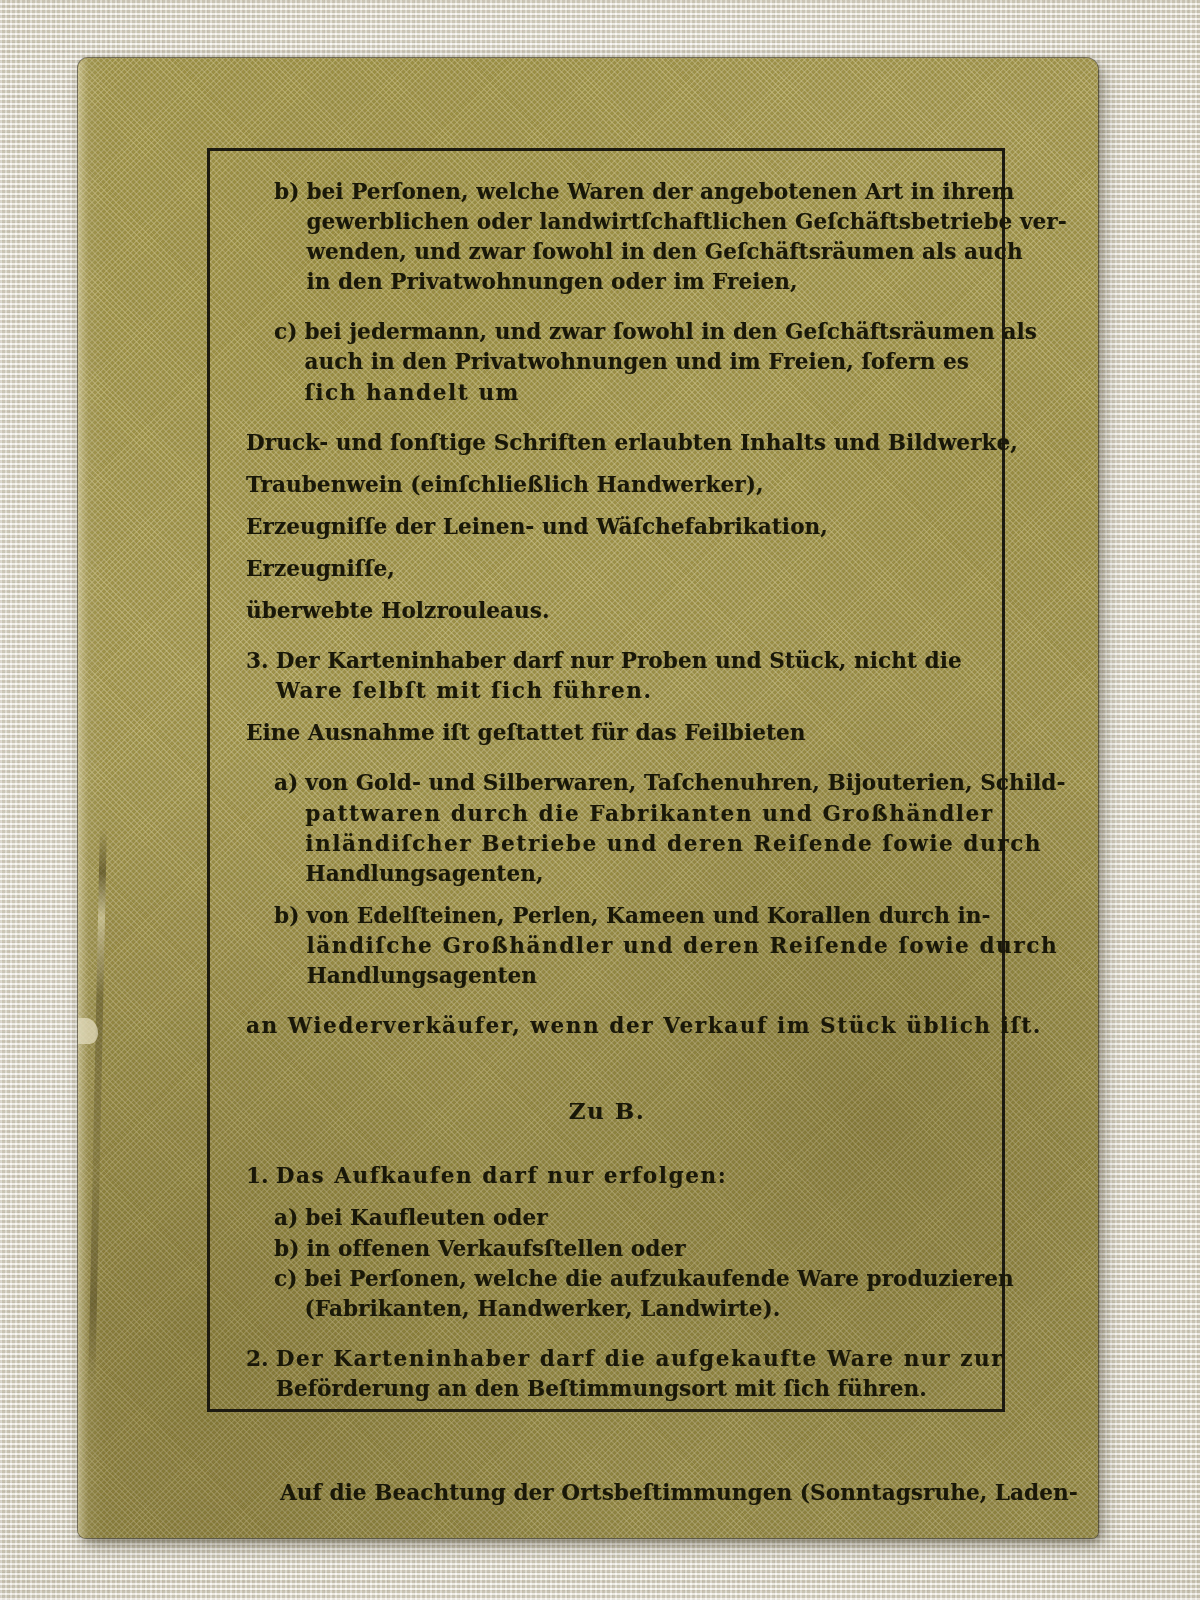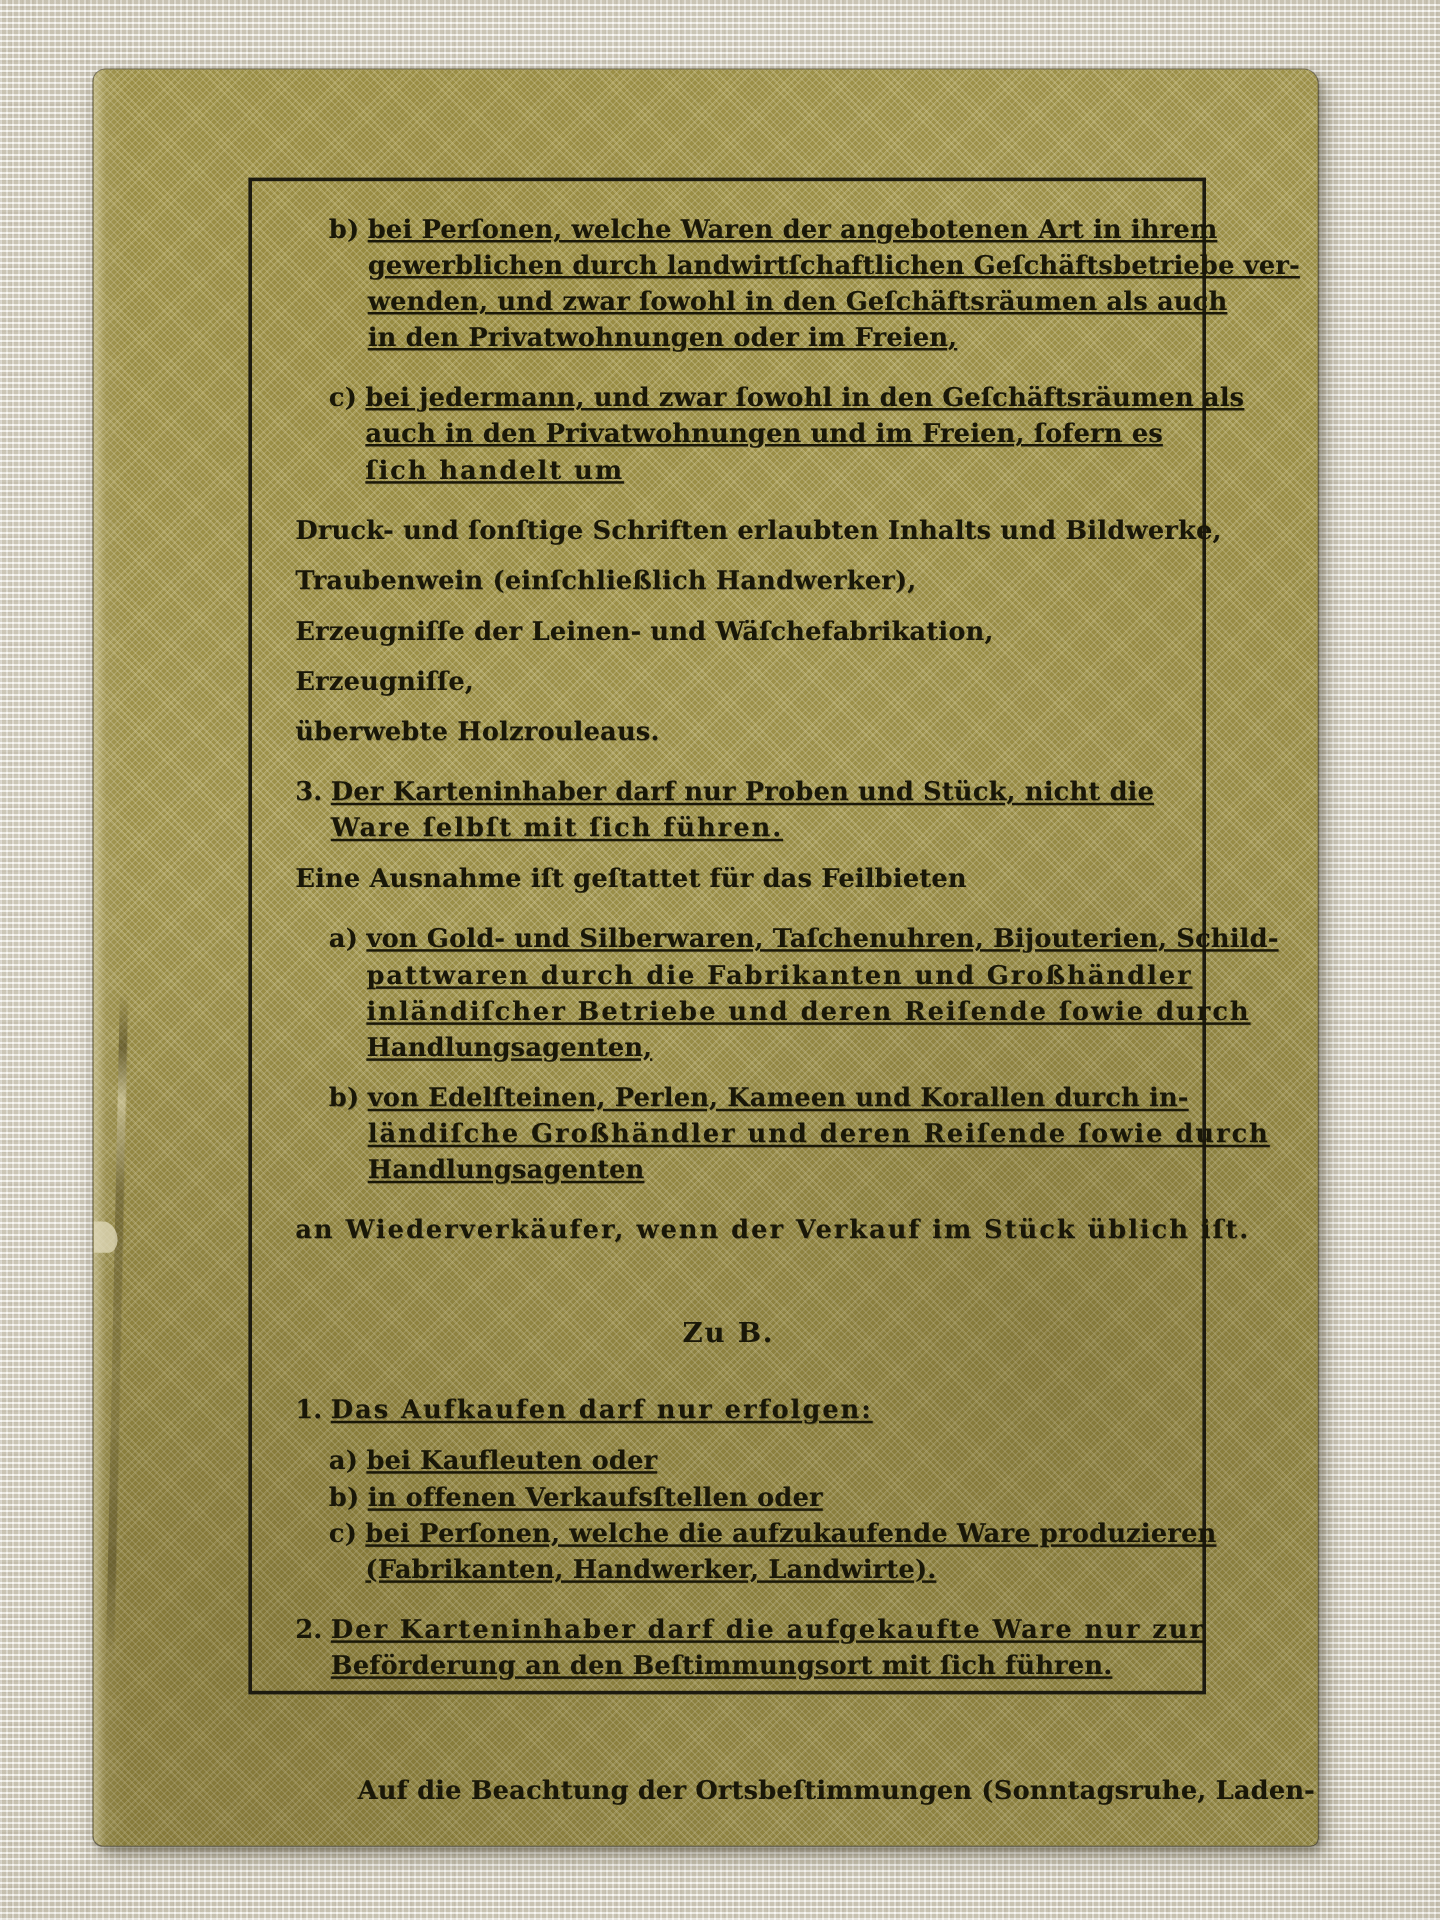--- a/index.html
+++ b/index.html
@@ -170,39 +170,39 @@
   
   .item {
     display: flex;
     align-items: flex-start;
   }
   .marker {
     flex: 0 0 auto;
     white-space: nowrap;
     padding-right: 7px;
   }
-  .body { flex: 1 1 auto; text-decoration: underline; }
+  .body { flex: 1 1 auto; }
 
   
   .lvl-a { padding-left: 28px; }   
   .lvl-num { padding-left: 0px; }
   .lvl-plain2 { }
   .sperr-lite { letter-spacing: 1.6px; }
 
   .line { display: block; white-space: nowrap; }
 
   .heading {
     text-align: center;
     font-size: 23px;
     letter-spacing: 1.5px;
     font-weight: 700;
   }
 
   .closing {
-    padding-left: 18px;
+    padding-left: 0;
     text-indent: 34px;
   }
   .closing .line { text-indent: 0; }
   .closing .first { text-indent: 34px; }
 
   
   #content, .heading { text-shadow: 0.4px 0.3px 0 rgba(25,23,8,0.30); }
 </style>
 </head>
 <body>
@@ -220,21 +220,21 @@
     <div class="crease"></div>
     <div class="nick"></div>
 
     <div id="frame">
       <div id="content">
 
         <div class="item lvl-a">
           <span class="marker">b)</span>
           <span class="body">
             <span class="line">bei Perſonen, welche Waren der angebotenen Art in ihrem</span>
-            <span class="line">gewerblichen durch landwirtſchaftlichen Geſchäftsbetriebe ver-</span>
+            <span class="line">gewerblichen oder landwirtſchaftlichen Geſchäftsbetriebe ver-</span>
             <span class="line">wenden, und zwar ſowohl in den Geſchäftsräumen als auch</span>
             <span class="line">in den Privatwohnungen oder im Freien,</span>
           </span>
         </div>
 
         <div class="gap-md"></div>
 
         <div class="item lvl-a">
           <span class="marker">c)</span>
           <span class="body">

